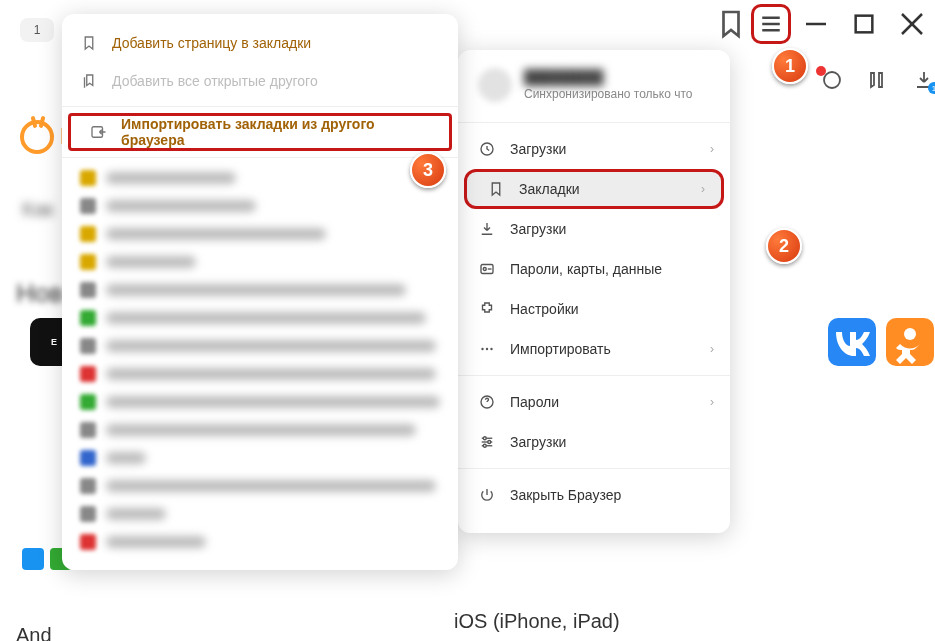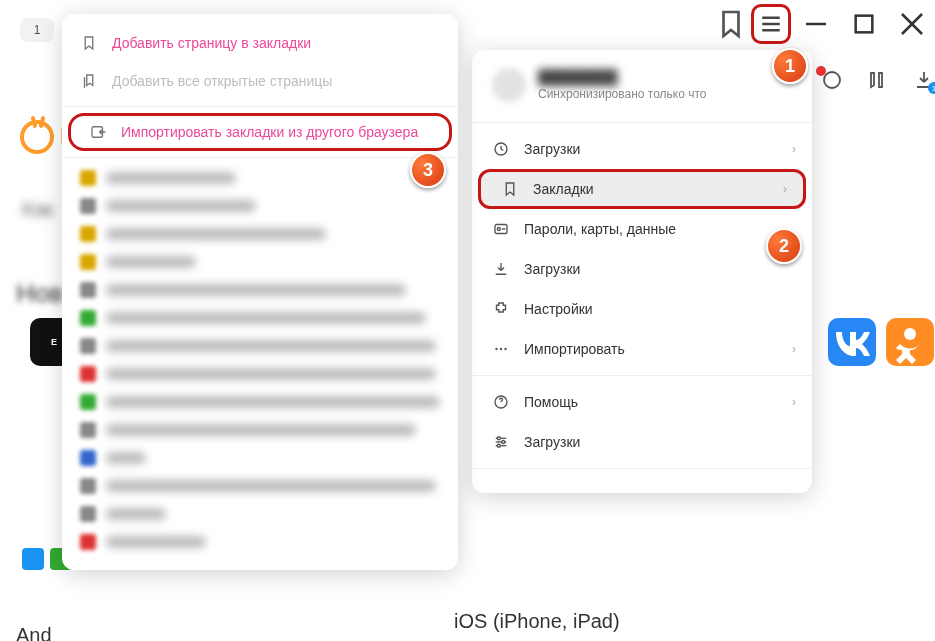--- a/index.html
+++ b/index.html
@@ -34,38 +34,38 @@
   .bg-text3{position:absolute;left:16px;top:624px;font-size:20px;color:#333;}
   .bg-text4{position:absolute;left:454px;top:610px;font-size:20px;color:#333;}
 
   .badge-dark{position:absolute;left:30px;top:318px;width:48px;height:48px;background:#111;border-radius:10px;color:#fff;font-size:9px;display:flex;align-items:center;justify-content:center;font-weight:bold;}
   .badge-vk{position:absolute;left:828px;top:318px;width:48px;height:48px;background:#2787f5;border-radius:10px;color:#fff;display:flex;align-items:center;justify-content:center;}
   .badge-ok{position:absolute;left:886px;top:318px;width:48px;height:48px;background:#ff8d24;border-radius:10px;color:#fff;display:flex;align-items:center;justify-content:center;}
   .os-icons{position:absolute;left:22px;top:548px;display:flex;gap:6px;}
   .os-icons div{width:22px;height:22px;border-radius:4px;}
 
   
-  .main-menu { position:absolute; left:472px; top:50px; width:340px; background:#fff; border-radius:12px; box-shadow:0 4px 24px rgba(0,0,0,0.18); padding:14px 0 18px; }
+  .main-menu { position:absolute; left:458px; top:50px; width:272px; background:#fff; border-radius:12px; box-shadow:0 4px 24px rgba(0,0,0,0.18); padding:14px 0 18px; }
   .profile{padding:4px 20px 14px; display:flex; gap:12px; align-items:center;}
   .avatar{width:34px;height:34px;border-radius:50%;background:#e2e2e2;filter:blur(3px);}
   .profile .name{filter:blur(4px);font-size:14px;color:#444;font-weight:600;}
   .profile .sync{font-size:12px;color:#8a8a8a;margin-top:2px;}
   .menu-row{height:40px;display:flex;align-items:center;gap:14px;padding:0 20px;color:#333;font-size:14px;position:relative;}
   .menu-row .ico{width:18px;height:18px;display:flex;align-items:center;justify-content:center;color:#555;flex-shrink:0;}
   .menu-row .chev{position:absolute;right:16px;color:#aaa;font-size:12px;}
   .sep{height:1px;background:#eee;margin:6px 0;}
   .hl-bookmarks{border:3px solid #c61717;border-radius:12px;background:#ededed;margin:0 6px;}
 
   
   .sub-menu{position:absolute;left:62px;top:14px;width:396px;background:#fff;border-radius:12px;box-shadow:0 4px 24px rgba(0,0,0,0.18);padding:10px 0 14px;max-height:620px;}
-  .sub-row{height:38px;display:flex;align-items:center;gap:14px;padding:0 18px;font-size:14px;color:#ec4899;}
+  .sub-row{height:38px;display:flex;align-items:center;gap:14px;padding:0 18px;font-size:14px;color:#a16207;}
   .sub-row.dim{color:#bdbdbd;}
   .sub-row .ico{width:18px;height:18px;color:#777;flex-shrink:0;}
   .sub-sep{height:1px;background:#eee;margin:6px 0;}
-  .hl-import{border:3px solid #c61717;border-radius:16px;margin:0 6px;}
+  .hl-import{border:3px solid #c61717;border-radius:4px;margin:0 6px;font-weight:bold;}
   .blur-row{height:28px;display:flex;align-items:center;gap:10px;padding:0 18px;}
   .blur-row .fav{width:16px;height:16px;border-radius:3px;flex-shrink:0;filter:blur(2px);}
   .blur-bar{height:12px;border-radius:6px;background:#bcbcbc;filter:blur(4px);}
 
   
   .callout{position:absolute;width:36px;height:36px;border-radius:50%;background:radial-gradient(circle at 30% 30%,#ff7a3a,#d83a10);border:2px solid #fff;box-shadow:0 2px 4px rgba(0,0,0,0.4);color:#fff;font-weight:bold;font-size:18px;display:flex;align-items:center;justify-content:center;}
   .c1{left:772px;top:48px;}
   .c2{left:766px;top:228px;}
   .c3{left:410px;top:152px;}
 
@@ -179,34 +179,34 @@
         <svg viewBox="0 0 24 24" fill="none" stroke="currentColor" stroke-width="1.8">
           <path d="M7 4h10v16l-5-4-5 4z"></path>
         </svg>
       </span>
     <span>Закладки</span>
     <span class="chev">›</span>
   </div>
   <div class="menu-row">
     <span class="ico">
         <svg viewBox="0 0 24 24" fill="none" stroke="currentColor" stroke-width="1.8">
+          <path d="M12 4v10m0 0l-4-4m4 4l4-4M5 19h14"></path>
+        </svg>
+      </span>
+    <span>Загрузки</span>
+  </div>
+  <div class="menu-row">
+    <span class="ico">
+        <svg viewBox="0 0 24 24" fill="none" stroke="currentColor" stroke-width="1.8">
           <rect x="4" y="6" width="16" height="12" rx="2"></rect>
           <circle cx="9" cy="12" r="2"></circle>
           <path d="M13 12h5"></path>
         </svg>
       </span>
     <span>Пароли, карты, данные</span>
-  </div>
-  <div class="menu-row">
-    <span class="ico">
-        <svg viewBox="0 0 24 24" fill="none" stroke="currentColor" stroke-width="1.8">
-          <path d="M12 4v10m0 0l-4-4m4 4l4-4M5 19h14"></path>
-        </svg>
-      </span>
-    <span>Загрузки</span>
   </div>
   <div class="menu-row">
     <span class="ico">
         <svg viewBox="0 0 24 24" fill="none" stroke="currentColor" stroke-width="1.8">
           <path d="M9 4h6v3h3v6h-3v3H9v-3H6V7h3z"></path>
         </svg>
       </span>
     <span>Настройки</span>
   </div>
   <div class="menu-row">
@@ -221,51 +221,59 @@
     <span class="chev">›</span>
   </div>
   <div class="sep"></div>
   <div class="menu-row">
     <span class="ico">
         <svg viewBox="0 0 24 24" fill="none" stroke="currentColor" stroke-width="1.8">
           <circle cx="12" cy="12" r="8"></circle>
           <path d="M10 9a2 2 0 114 0c0 1-2 1.5-2 3m0 3h.01"></path>
         </svg>
       </span>
-    <span>Помощь</span>
+    <span>Пароли</span>
     <span class="chev">›</span>
   </div>
   <div class="menu-row">
     <span class="ico">
         <svg viewBox="0 0 24 24" fill="none" stroke="currentColor" stroke-width="1.8">
           <line x1="5" y1="7" x2="19" y2="7"></line>
           <line x1="5" y1="12" x2="19" y2="12"></line>
           <line x1="5" y1="17" x2="19" y2="17"></line>
           <circle cx="9" cy="7" r="2" fill="#fff"></circle>
           <circle cx="15" cy="12" r="2" fill="#fff"></circle>
           <circle cx="9" cy="17" r="2" fill="#fff"></circle>
         </svg>
       </span>
     <span>Загрузки</span>
   </div>
   <div class="sep"></div>
+  <div class="menu-row">
+    <span class="ico">
+        <svg viewBox="0 0 24 24" fill="none" stroke="currentColor" stroke-width="1.8">
+          <path d="M12 4v8M7 7a7 7 0 1010 0"></path>
+        </svg>
+      </span>
+    <span>Закрыть Браузер</span>
+  </div>
 </div>
 
 <div class="sub-menu">
   <div class="sub-row">
     <span class="ico"><svg viewBox="0 0 24 24" fill="none" stroke="currentColor" stroke-width="1.8">
           <path d="M7 4h10v16l-5-4-5 4z"></path>
         </svg></span>
     <span>Добавить страницу в закладки</span>
   </div>
   <div class="sub-row dim">
     <span class="ico"><svg viewBox="0 0 24 24" fill="none" stroke="currentColor" stroke-width="1.8">
           <path d="M9 4h8v14l-4-3-4 3zM6 7v14"></path>
         </svg></span>
-    <span>Добавить все открытые страницы</span>
+    <span>Добавить все открытые другого</span>
   </div>
   <div class="sub-sep"></div>
   <div class="sub-row hl-import">
     <span class="ico"><svg viewBox="0 0 24 24" fill="none" stroke="currentColor" stroke-width="1.8">
           <rect x="4" y="5" width="14" height="14" rx="2"></rect>
           <path d="M22 12h-8m0 0l3-3m-3 3l3 3"></path>
         </svg></span>
     <span>Импортировать закладки из другого браузера</span>
   </div>
   <div class="sub-sep"></div>

